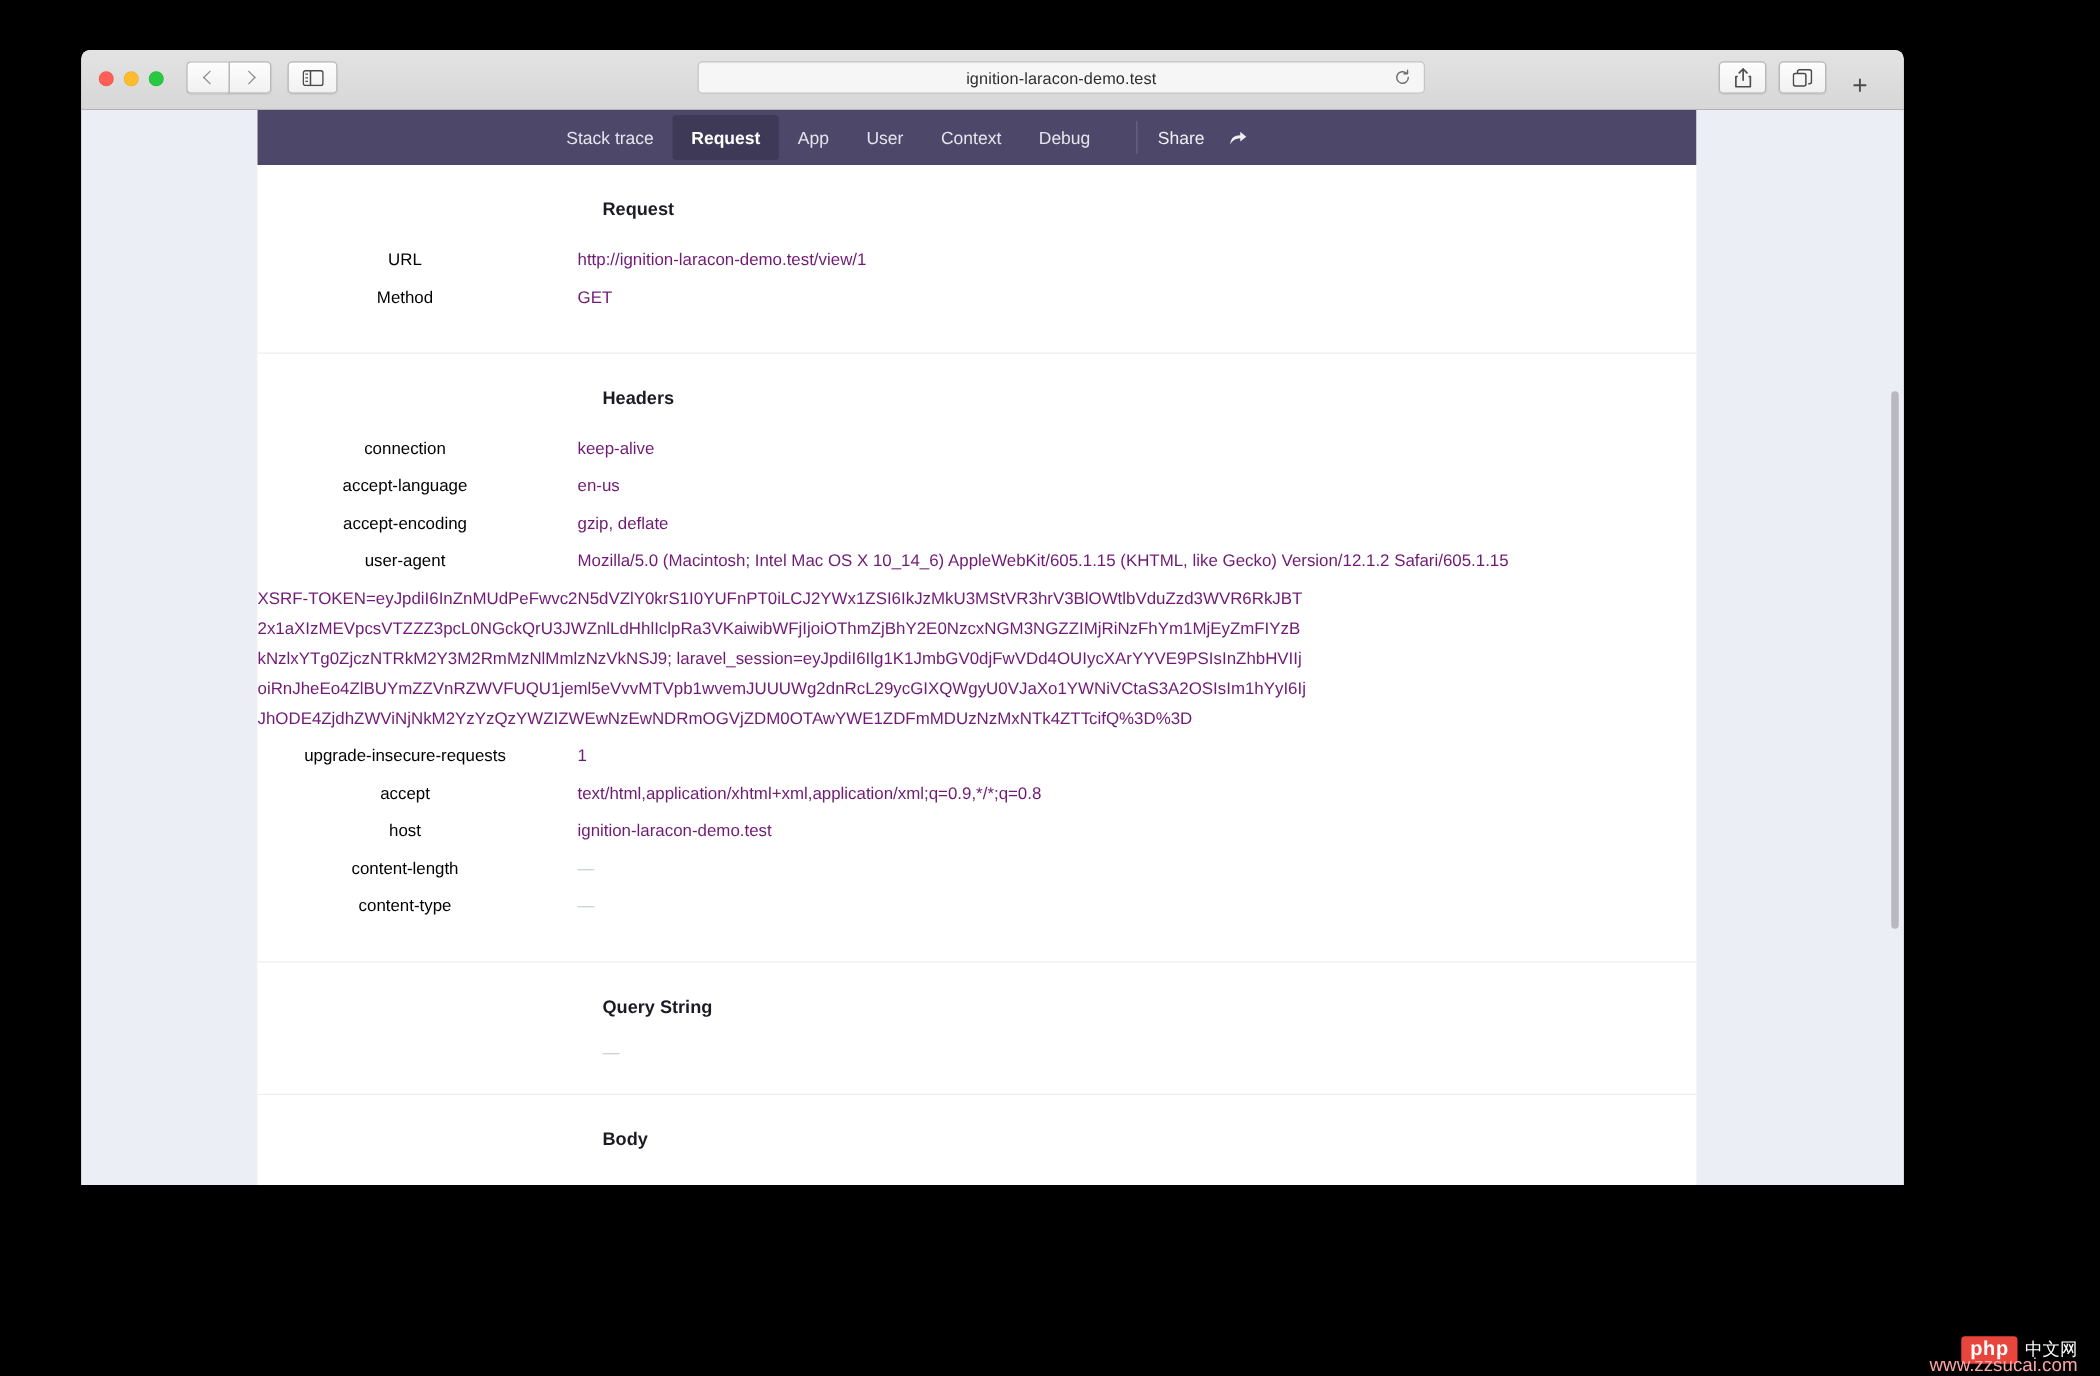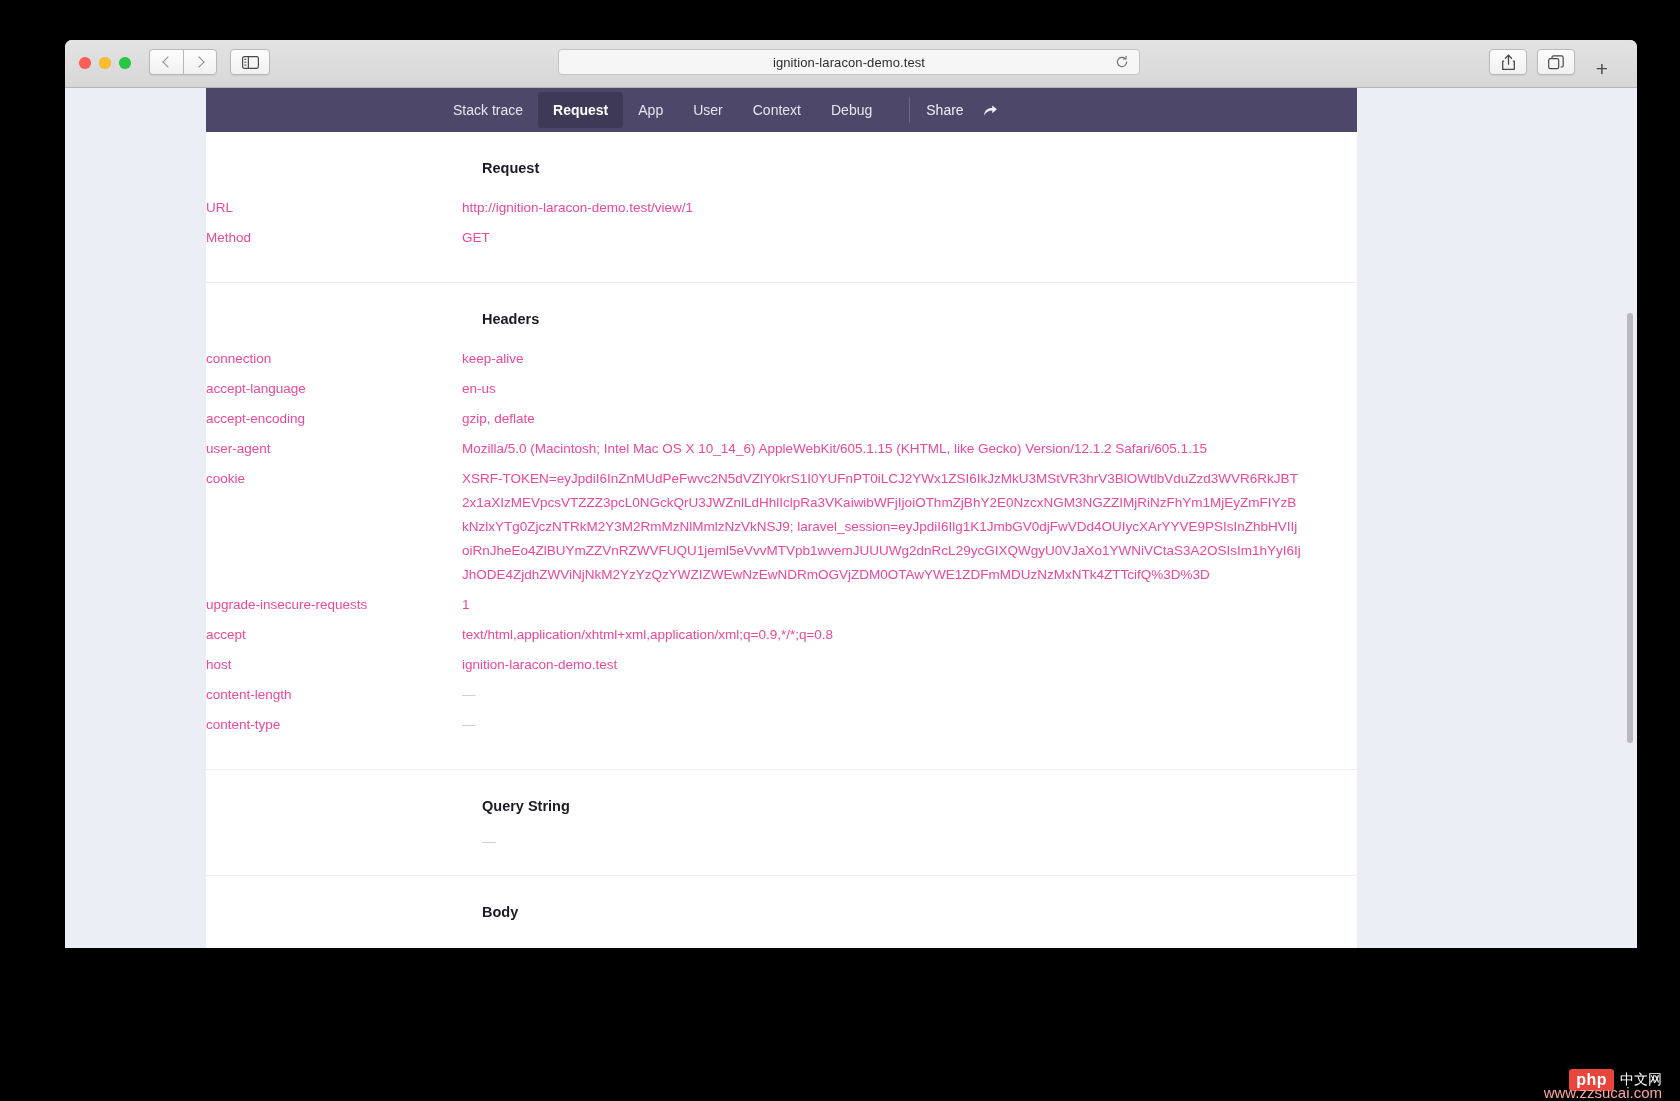--- a/index.html
+++ b/index.html
@@ -7,21 +7,21 @@
     width: 1680px; height: 1101px;
     background: #000000;
     font-family: "Liberation Sans", sans-serif;
     overflow: hidden;
   }
 
   
   #browser-window {
     position: absolute;
     left: 65px; top: 40px;
-    width: 1572px; height: 908px;
+    width: 1458px; height: 908px;
     background: #ffffff;
     border-radius: 7px 7px 0 0;
     box-shadow: 0 6px 34px rgba(0,0,0,0.55);
     overflow: hidden;
   }
 
   
   #toolbar {
     position: relative;
     height: 48px;
@@ -151,30 +151,30 @@
     margin-left: 276px;
     margin-bottom: 20px;
   }
   .row {
     display: flex;
     margin-bottom: 6px;
   }
   .row-key {
     width: 256px;
     flex: 0 0 256px;
-    text-align: left;
+    text-align: center;
     padding-right: 20px;
     font-size: 13.5px;
-    color: #ec4899;
+    color: #000000;
     line-height: 1.78;
     white-space: nowrap;
   }
   .row-val {
     font-size: 13.5px;
-    color: #ec4899;
+    color: #701a75;
     line-height: 1.78;
     max-width: 840px;
     word-break: break-all;
   }
   .row-val.dash { color: #c7cbd3; }
   .empty-dash {
     margin-left: 276px;
     font-size: 13.5px;
     color: #c7cbd3;
   }
@@ -321,21 +321,20 @@
           </div>
           <div class="row">
             <div class="row-key">accept-encoding</div>
             <div class="row-val">gzip, deflate</div>
           </div>
           <div class="row">
             <div class="row-key">user-agent</div>
             <div class="row-val">Mozilla/5.0 (Macintosh; Intel Mac OS X 10_14_6) AppleWebKit/605.1.15 (KHTML, like Gecko) Version/12.1.2 Safari/605.1.15</div>
           </div>
           <div class="row">
-            <div class="row-key">cookie</div>
             <div class="row-val">XSRF-TOKEN=eyJpdiI6InZnMUdPeFwvc2N5dVZlY0krS1I0YUFnPT0iLCJ2YWx1ZSI6IkJzMkU3MStVR3hrV3BlOWtlbVduZzd3WVR6RkJBT2x1aXIzMEVpcsVTZZZ3pcL0NGckQrU3JWZnlLdHhlIclpRa3VKaiwibWFjIjoiOThmZjBhY2E0NzcxNGM3NGZZIMjRiNzFhYm1MjEyZmFIYzBkNzlxYTg0ZjczNTRkM2Y3M2RmMzNlMmlzNzVkNSJ9; laravel_session=eyJpdiI6Ilg1K1JmbGV0djFwVDd4OUIycXArYYVE9PSIsInZhbHVIIjoiRnJheEo4ZlBUYmZZVnRZWVFUQU1jeml5eVvvMTVpb1wvemJUUUWg2dnRcL29ycGIXQWgyU0VJaXo1YWNiVCtaS3A2OSIsIm1hYyI6IjJhODE4ZjdhZWViNjNkM2YzYzQzYWZIZWEwNzEwNDRmOGVjZDM0OTAwYWE1ZDFmMDUzNzMxNTk4ZTTcifQ%3D%3D</div>
           </div>
           <div class="row">
             <div class="row-key">upgrade-insecure-requests</div>
             <div class="row-val">1</div>
           </div>
           <div class="row">
             <div class="row-key">accept</div>
             <div class="row-val">text/html,application/xhtml+xml,application/xml;q=0.9,*/*;q=0.8</div>
           </div>

